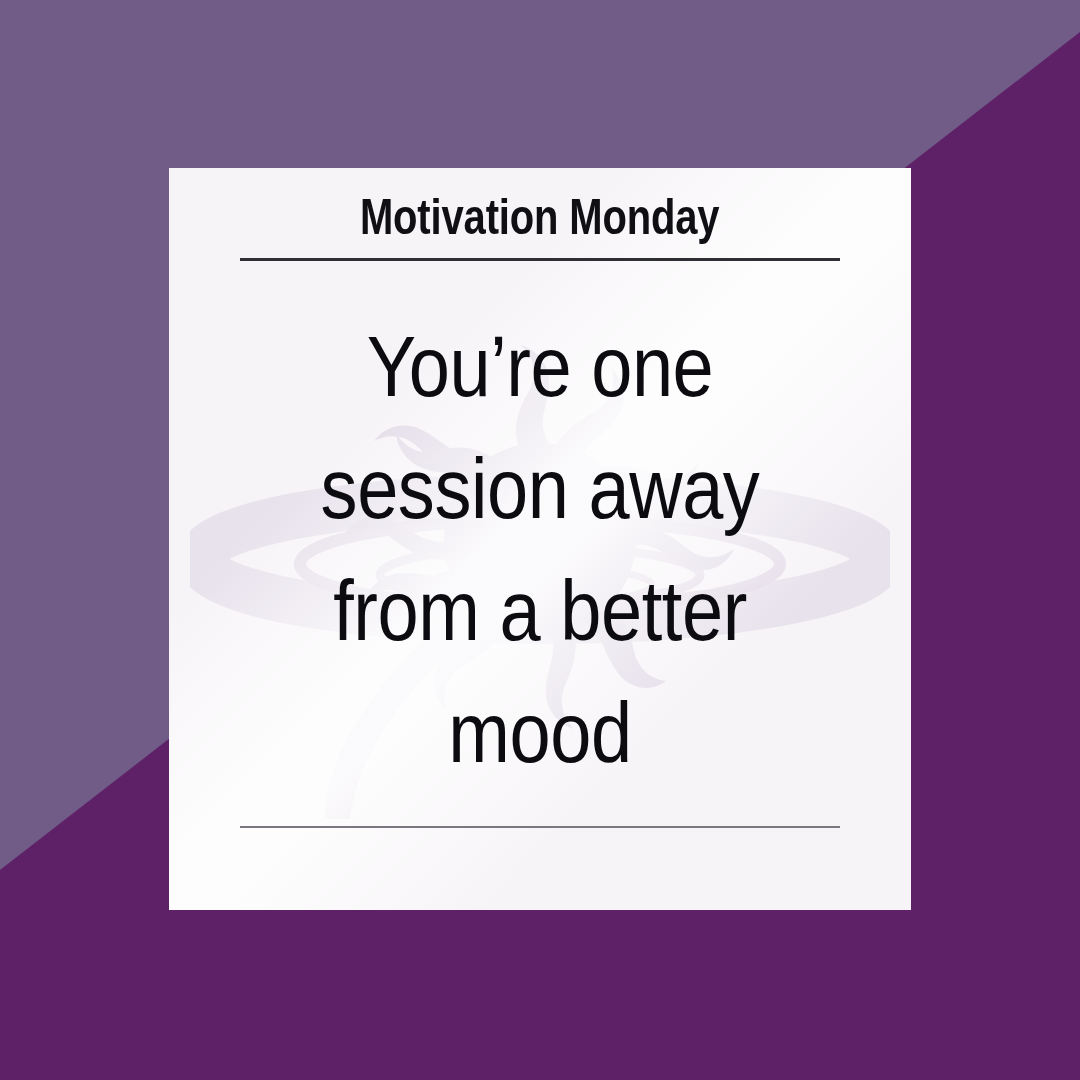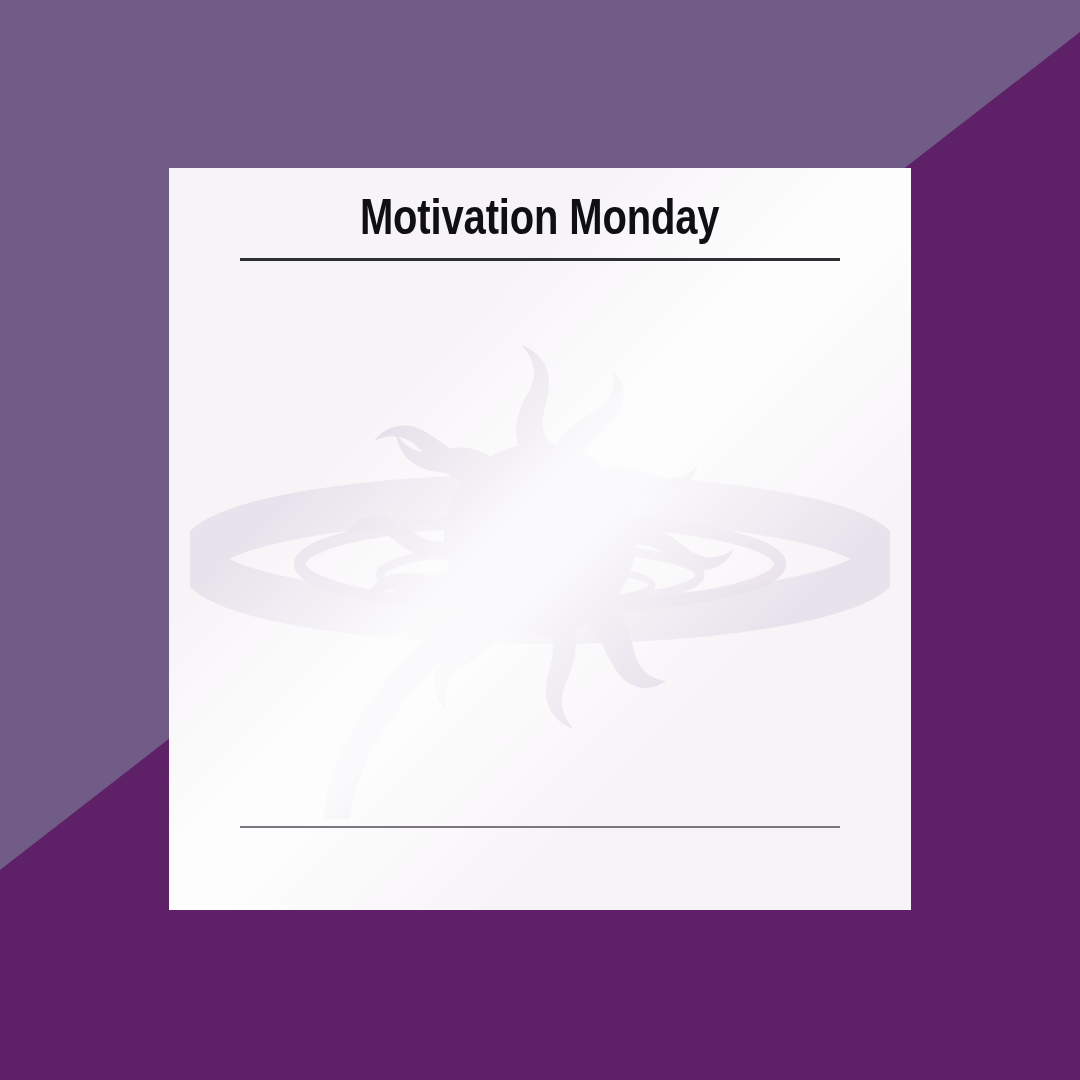--- a/index.html
+++ b/index.html
@@ -182,18 +182,24 @@
     </div>
 
     <div class="card-sheen"></div>
 
     <div class="card-inner">
 
       <div class="kicker">Motivation Monday</div>
 
       <hr class="rule rule-top">
 
+      <div class="quote">
+        <span class="qline">You’re one</span>
+        <span class="qline">session away</span>
+        <span class="qline">from a better</span>
+        <span class="qline">mood</span>
+      </div>
 
       <hr class="rule rule-bottom">
 
     </div>
   </div>
 </div>
 
 </body></html>

